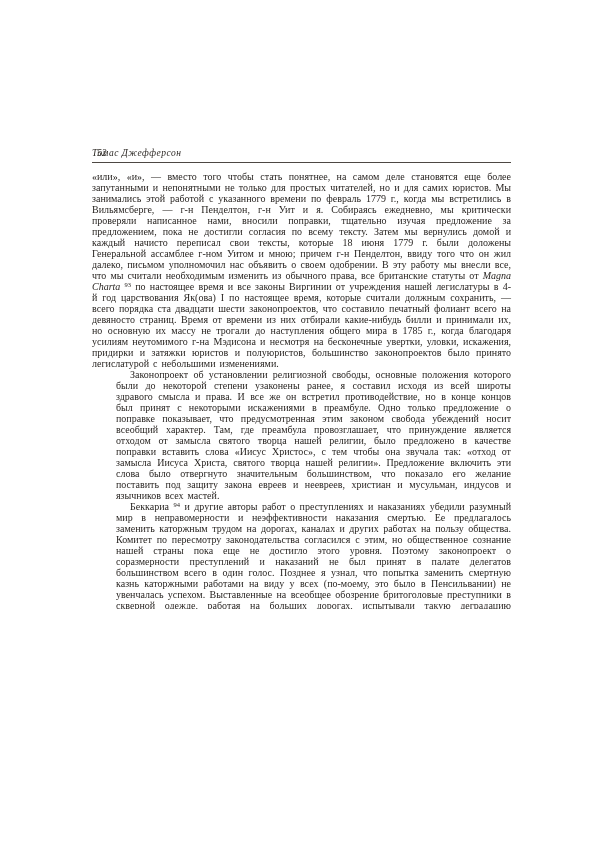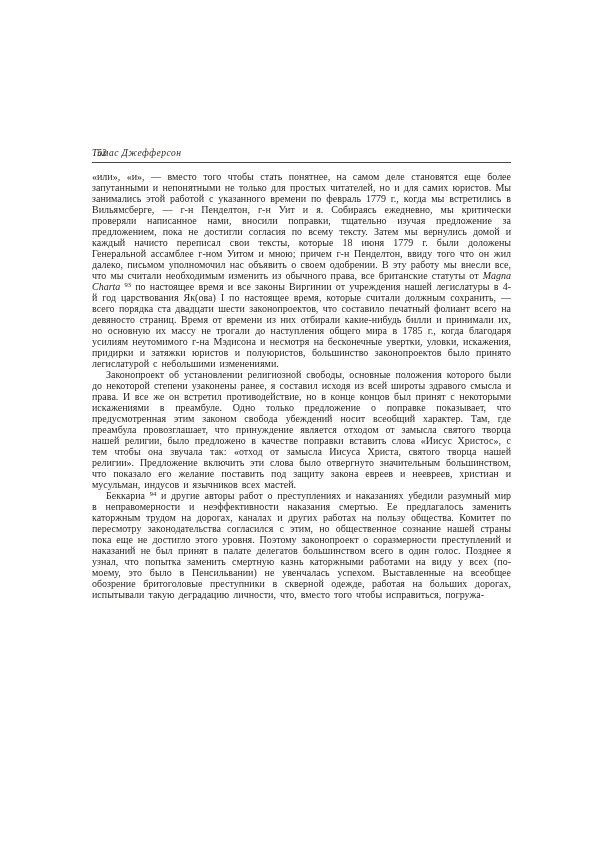--- a/index.html
+++ b/index.html
@@ -51,20 +51,21 @@
   .body-text p {
     margin: 0;
     font-size: 10px;
     line-height: 11px;
     text-align: justify;
     word-spacing: 1.5px;
     color: #231f1c;
   }
   .body-text p.indent {
     text-indent: 14px;
+    margin-left: 24px;
   }
   .body-text i {
     font-style: italic;
   }
   .body-text sup {
     font-size: 6.5px;
     line-height: 0;
     vertical-align: 3px;
   }
 </style>

